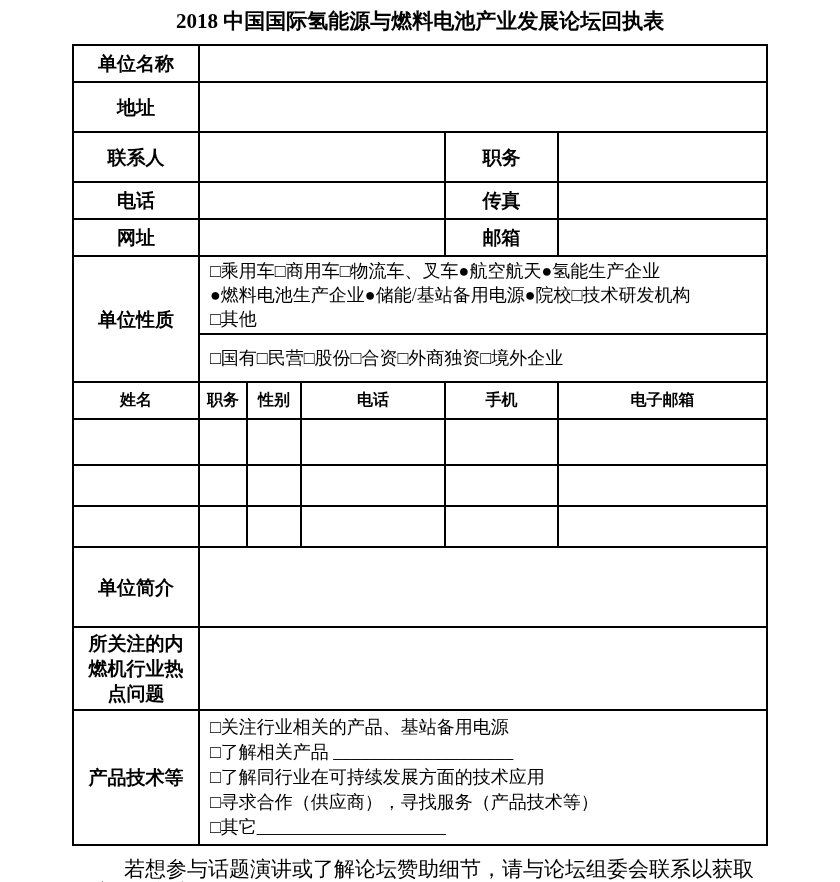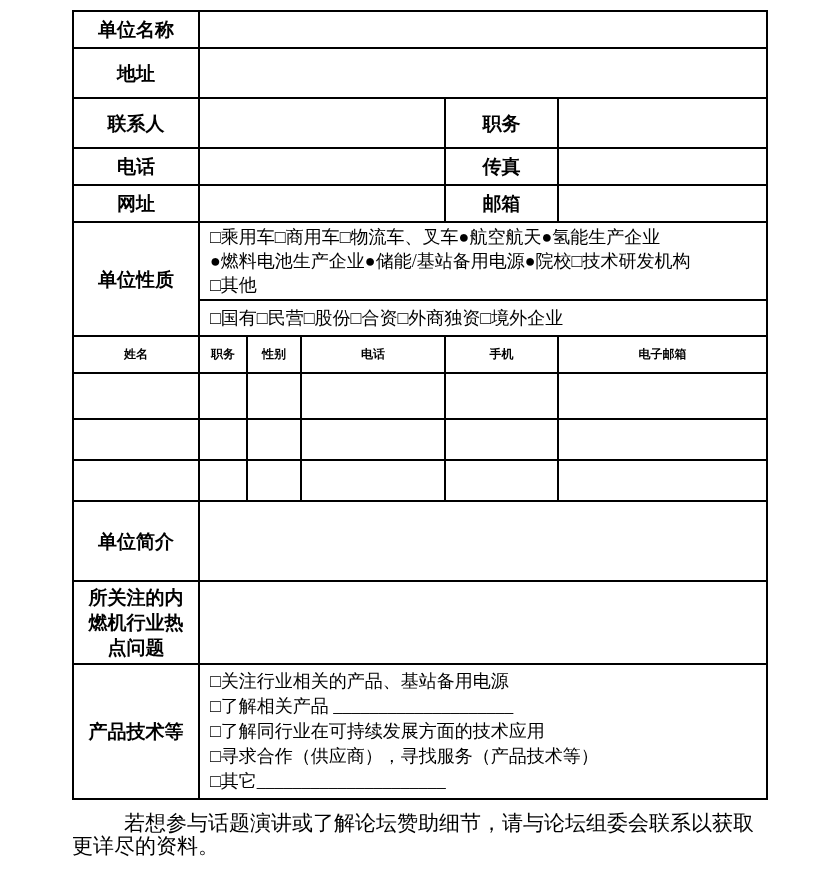--- a/index.html
+++ b/index.html
@@ -25,52 +25,53 @@
     border:2px solid #000;padding:0;
     font-size:18px;vertical-align:middle;
     word-break:break-all;overflow:hidden;
   }
   td.lbl{
     font-weight:bold;text-align:center;
     padding:0 14px;font-size:19px;line-height:25px;
   }
   td.hdr{
     font-weight:bold;text-align:center;
-    padding:0;font-size:12px;
+    padding:0;font-size:16px;
   }
   td.chk{
     font-weight:normal;text-align:left;
     padding:2px 6px 2px 10px;line-height:24px;
   }
   td.opt-cell{padding:4px 6px 4px 10px;}
   .opt{
     font-weight:normal;text-align:left;
     line-height:25px;white-space:nowrap;
   }
   tr.r37{height:37px}
   tr.r38{height:50px}
-  tr.r36{height:36px}
+  tr.r36{height:48px}
   tr.r76{height:76px}
   tr.r46{height:46px}
   tr.r41{height:41px}
   tr.r73{height:80px}
   tr.r83{height:83px}
   tr.r133{height:133px}
   .note{
     width:694px;margin:12px 0 0 72px;
     font-size:21px;line-height:1.1;
     text-indent:52px;text-align:left;
   }
 </style>
 </head>
 <body>
 
 <div class="page">
 
 
+  <div class="title">2018 中国国际氢能源与燃料电池产业发展论坛回执表</div>
 
   <table class="form">
     <colgroup>
       <col style="width:126px">
         <col style="width:48px">
         <col style="width:54px">
       <col style="width:144px">
         <col style="width:113px">
         <col style="width:209px">
     </colgroup>

